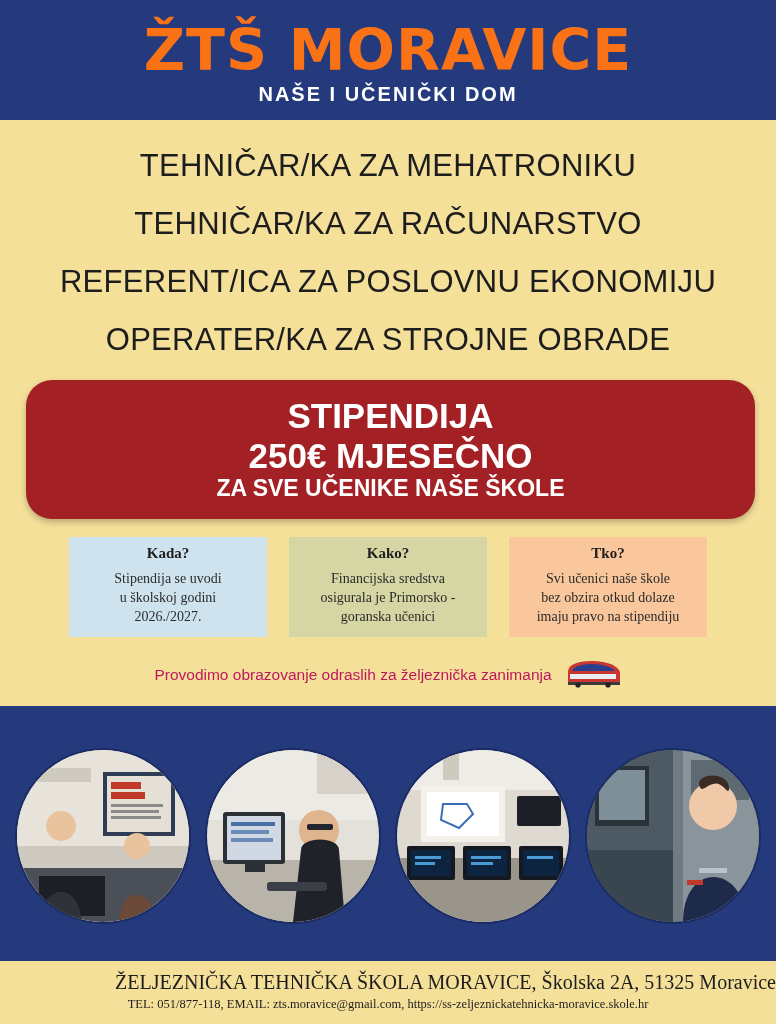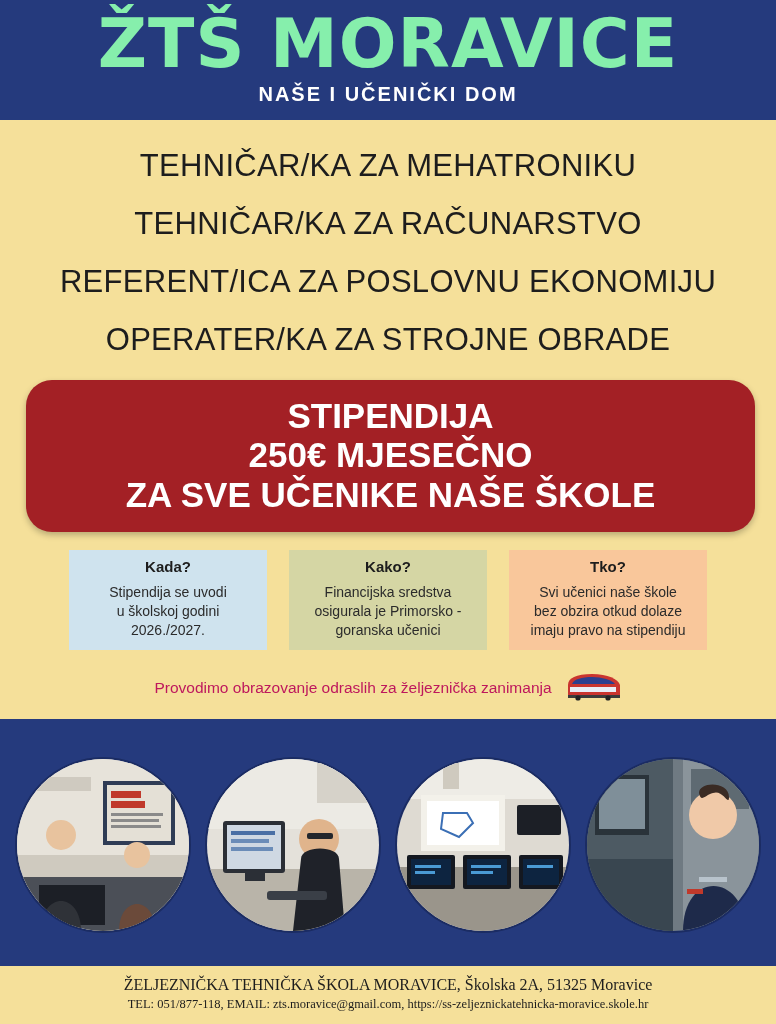--- a/index.html
+++ b/index.html
@@ -23,27 +23,27 @@
     flex-direction: column;
   }
   
   .header {
     background: #253a7d;
     padding: 12px 0 14px 0;
     text-align: center;
     flex: 0 0 auto;
   }
   .header-title {
-    color: #86efac;
-    font-size: 68px;
+    color: #f97316;
+    font-size: 57px;
     line-height: 0.95;
     font-weight: bold;
     letter-spacing: 1px;
     font-family: "DejaVu Sans", sans-serif;
-    margin: 0 0 6px 0;
+    margin: 11px 0 6px 0;
     white-space: nowrap;
   }
   .header-sub {
     color: #ffffff;
     font-size: 20px;
     font-weight: bold;
     letter-spacing: 2px;
     font-family: "Liberation Sans", sans-serif;
     margin: 0;
   }
@@ -75,28 +75,29 @@
     box-shadow: 0 3px 6px rgba(0,0,0,0.25);
   }
   .banner-line {
     color: #ffffff;
     font-weight: bold;
     line-height: 1.13;
     margin: 0;
   }
   .banner-line-1 { font-size: 35px; }
   .banner-line-2 { font-size: 35px; }
-  .banner-line-3 { font-size: 35px; }
+  .banner-line-3 { font-size: 23px; }
   
   .cards {
     flex: 0 0 auto;
     display: flex;
     justify-content: center;
     gap: 22px;
     padding: 18px 0 1px 0;
+    font-family: Liberation Serif, serif;
   }
   .card {
     width: 186px;
     padding: 6px 6px 10px 6px;
     text-align: center;
   }
   .card.blue   { background: #cfe3ee; }
   .card.olive  { background: #d5d6a4; }
   .card.peach  { background: #f9c79b; }
   .card-title {
@@ -146,23 +147,24 @@
   .photo svg { display: block; }
   
   .footer {
     flex: 0 0 auto;
     background: #f5e09a;
     text-align: center;
     padding: 10px 0 12px 0;
     font-family: "Liberation Serif", serif;
   }
   .footer-line-1 {
-    font-size: 16px;
+    font-size: 20px;
     color: #1d1d1d;
     margin-bottom: 3px;
+    text-align: right;
   }
   .footer-line-2 {
     font-size: 12.5px;
     color: #1d1d1d;
   }
 </style>
 </head>
 <body>
 
 <div class="poster">

